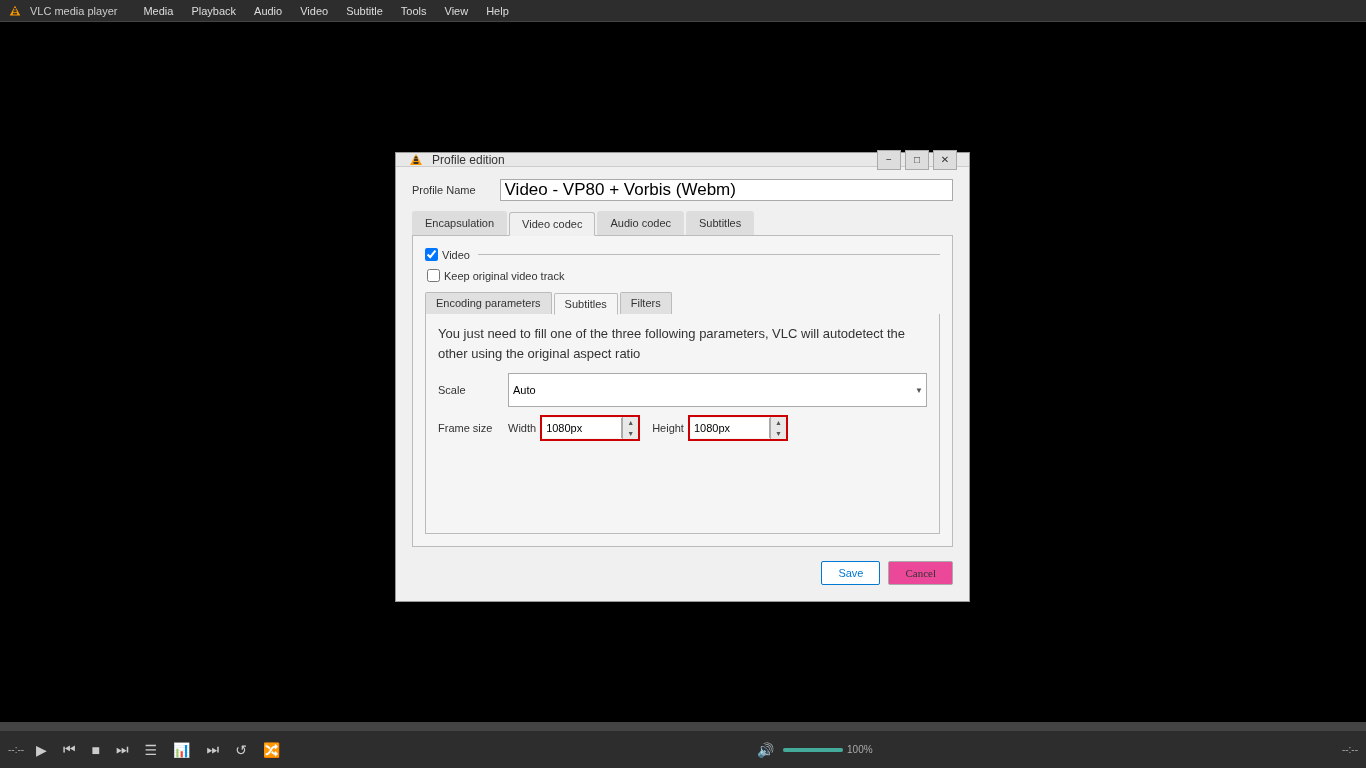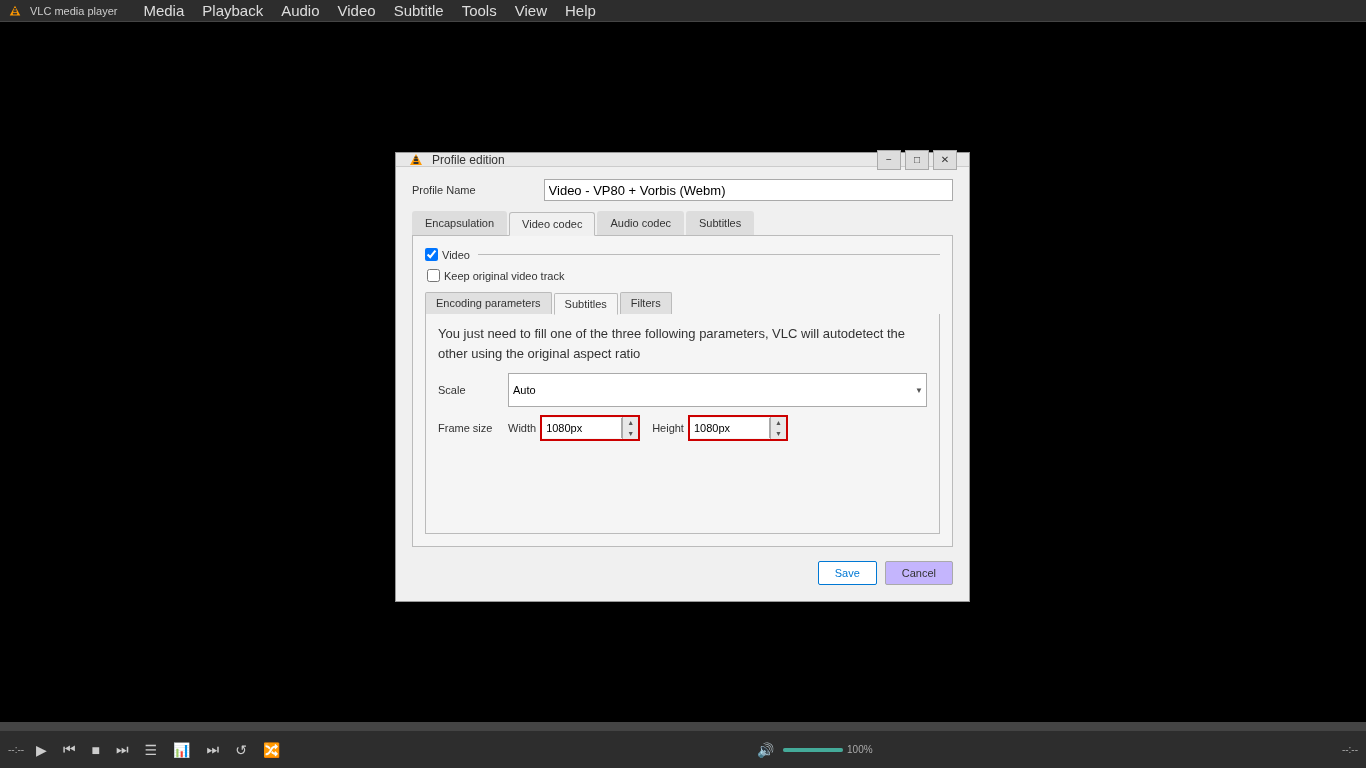--- a/index.html
+++ b/index.html
@@ -2,21 +2,21 @@
 <html><head>
   <meta charset="utf-8">
   <style>
     * { margin: 0; padding: 0; box-sizing: border-box; }
     body { width: 1366px; height: 768px; background: #1a1a1a; font-family: 'Segoe UI', Tahoma, sans-serif; font-size: 12px; overflow: hidden; position: relative; }
 
     
     .menubar { background: #2d2d2d; height: 22px; display: flex; align-items: center; padding: 0 8px; gap: 2px; border-bottom: 1px solid #444; }
     .menubar-logo { width: 14px; height: 14px; margin-right: 6px; }
     .app-title { color: #ccc; font-size: 11px; margin-right: 16px; }
-    .menu-item { color: #ddd; font-size: 15px; padding: 2px 8px; cursor: pointer; border-radius: 2px; }
+    .menu-item { color: #ddd; font-size: 11px; padding: 2px 8px; cursor: pointer; border-radius: 2px; }
 
     
     .main-area { width: 1366px; height: 700px; background: #000; position: relative; }
 
     
     .bottom-bar { height: 46px; background: #2d2d2d; border-top: 1px solid #444; display: flex; flex-direction: column; }
     .progress-bar-area { height: 8px; background: #444; position: relative; }
     .progress-fill { height: 100%; width: 0; background: #f90; }
     .controls-row { display: flex; align-items: center; padding: 0 8px; gap: 8px; flex: 1; }
     .time-label { color: #aaa; font-size: 10px; }
@@ -32,21 +32,21 @@
     .dialog-title { font-size: 12px; color: #333; flex: 1; }
     .dialog-controls { display: flex; gap: 4px; }
     .dialog-ctrl-btn { width: 24px; height: 20px; background: #ddd; border: 1px solid #aaa; cursor: pointer; display: flex; align-items: center; justify-content: center; font-size: 10px; color: #333; }
 
     
     .dialog-content { padding: 12px 16px 16px; }
 
     
     .profile-name-row { display: flex; align-items: center; margin-bottom: 10px; gap: 24px; }
     .profile-name-label { font-size: 11px; color: #333; white-space: nowrap; }
-    .profile-name-input { flex: 1; height: 22px; border: 1px solid #aaa; background: white; padding: 0 4px; font-size: 13px; margin-left: 44px; }
+    .profile-name-input { flex: 1; height: 22px; border: 1px solid #aaa; background: white; padding: 0 4px; font-size: 17px; }
 
     
     .tabs { display: flex; border-bottom: 1px solid #bbb; margin-bottom: 0; }
     .tab { padding: 5px 12px; font-size: 11px; color: #333; cursor: pointer; border: 1px solid transparent; border-bottom: none; background: #ddd; margin-right: 2px; border-radius: 3px 3px 0 0; }
     .tab.active { background: #f0f0f0; border-color: #bbb; border-bottom: 1px solid #f0f0f0; position: relative; bottom: -1px; z-index: 1; }
 
     
     .content-panel { border: 1px solid #bbb; border-top: none; background: #f5f5f5; padding: 12px; }
 
     
@@ -82,21 +82,21 @@
     .size-field-label { font-size: 11px; color: #333; }
     .size-input-wrapper { border: 2px solid #cc0000; display: flex; align-items: center; }
     .size-input { width: 80px; height: 20px; border: none; border-right: 1px solid #aaa; background: white; padding: 0 4px; font-size: 11px; outline: none; }
     .size-spinner { display: flex; flex-direction: column; width: 16px; background: #e8e8e8; border-left: 1px solid #aaa; height: 22px; }
     .spinner-btn { flex: 1; display: flex; align-items: center; justify-content: center; font-size: 7px; cursor: pointer; color: #555; border: none; background: transparent; }
 
     
     .dialog-buttons { display: flex; justify-content: flex-end; gap: 8px; margin-top: 14px; }
     .dialog-btn { height: 24px; padding: 0 16px; font-size: 11px; cursor: pointer; border-radius: 2px; }
     .dialog-btn.save { background: white; border: 1px solid #0078d4; color: #0078d4; }
-    .dialog-btn.cancel { background: #c4b5fd; border: 1px solid #aaa; color: #333; }
+    .dialog-btn.cancel { background: #ec4899; border: 1px solid #aaa; color: #333; font-family: Liberation Serif, serif; }
 
     
     input[type="checkbox"] { width: 13px; height: 13px; cursor: pointer; }
   </style>
 </head>
 <body>
 
 <div class="menubar">
 
   <svg class="menubar-logo" viewBox="0 0 16 16">

